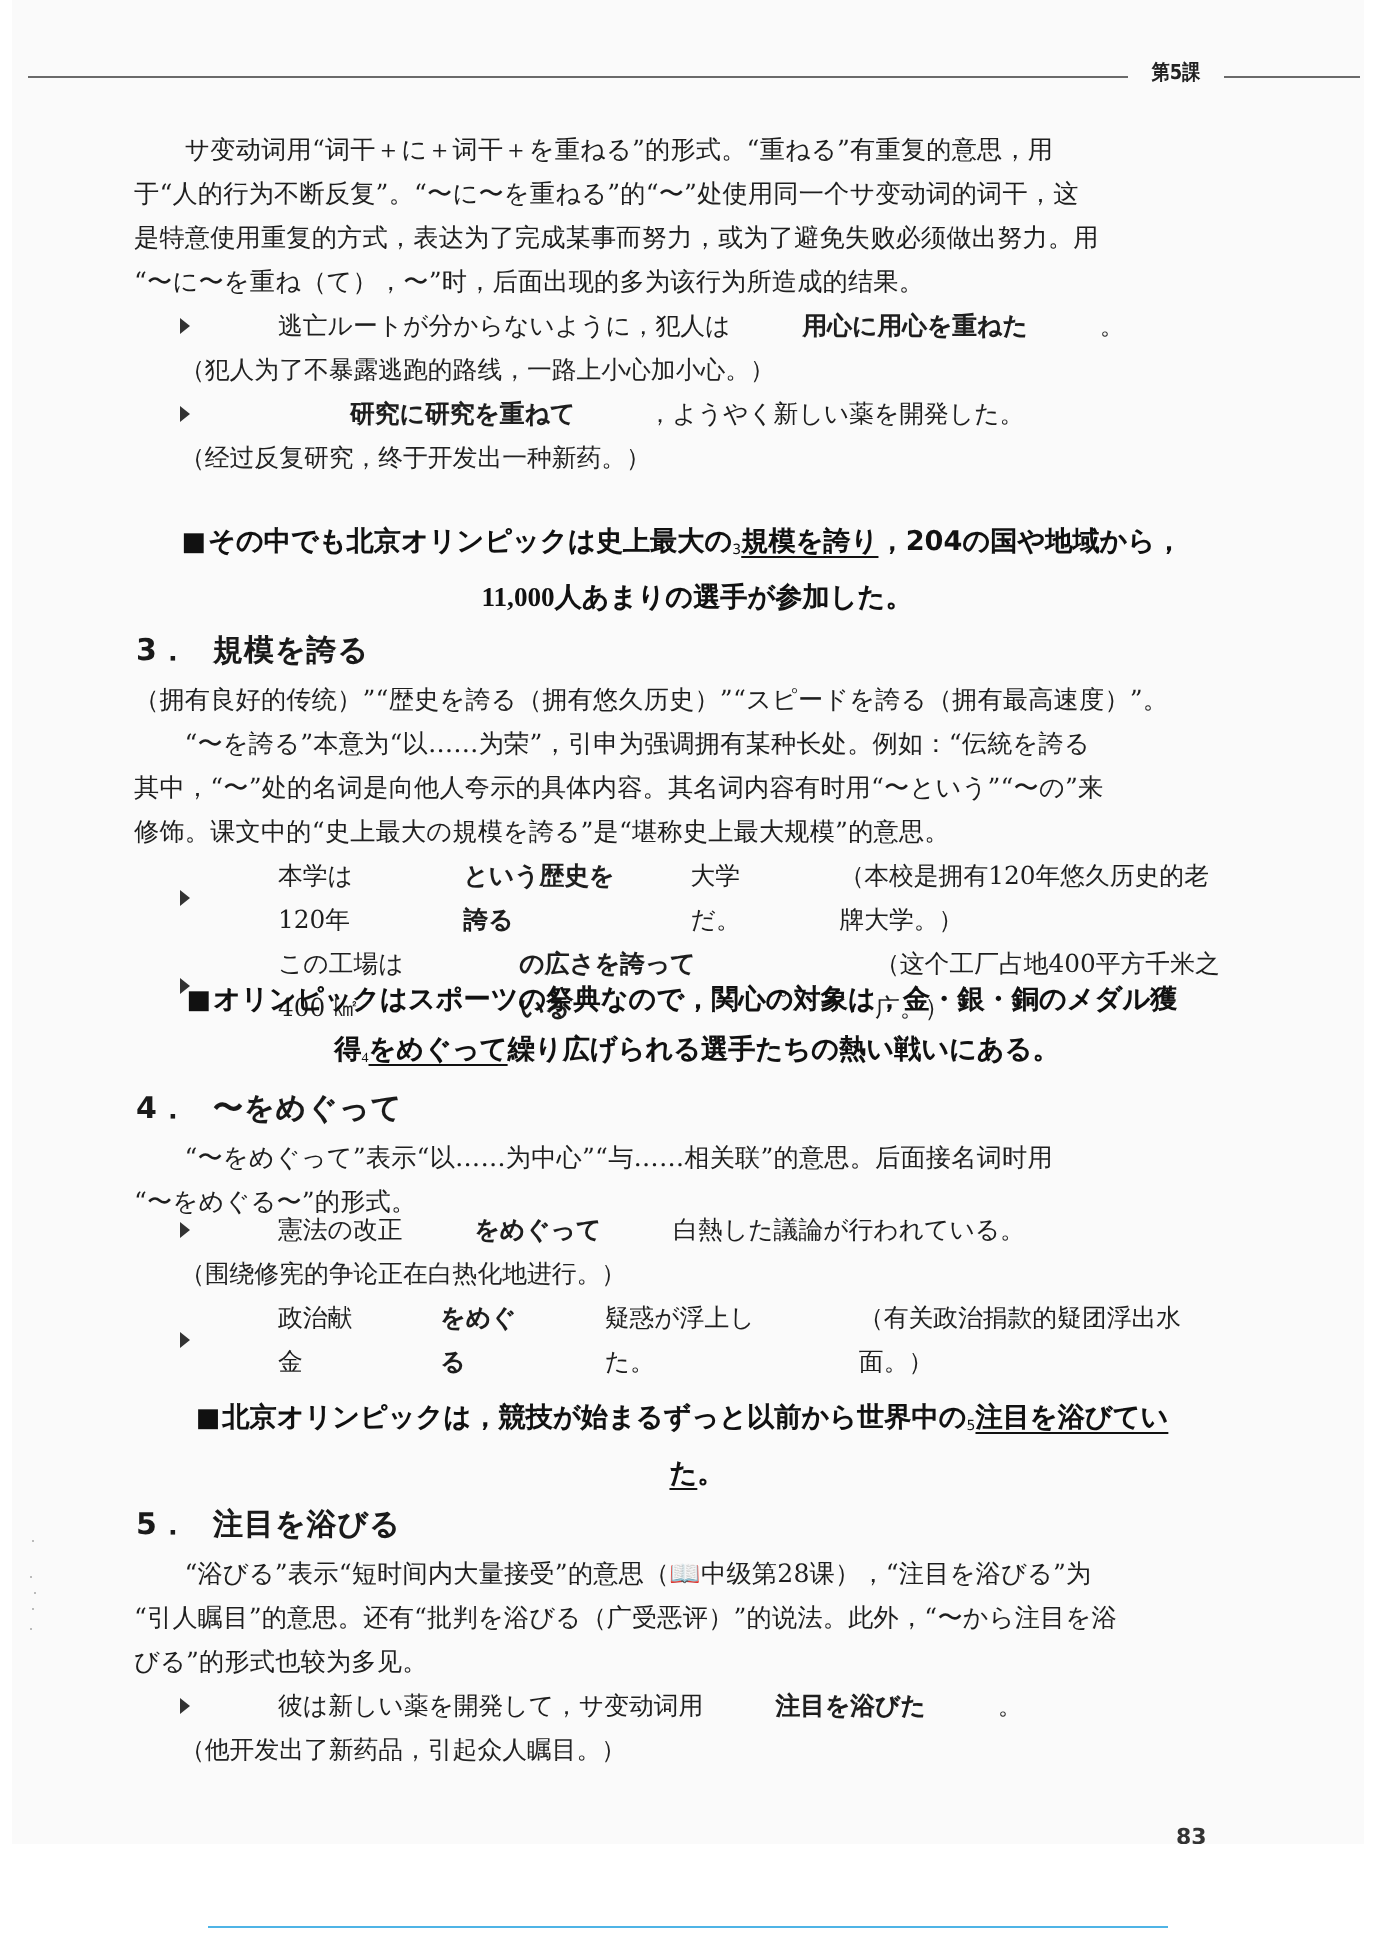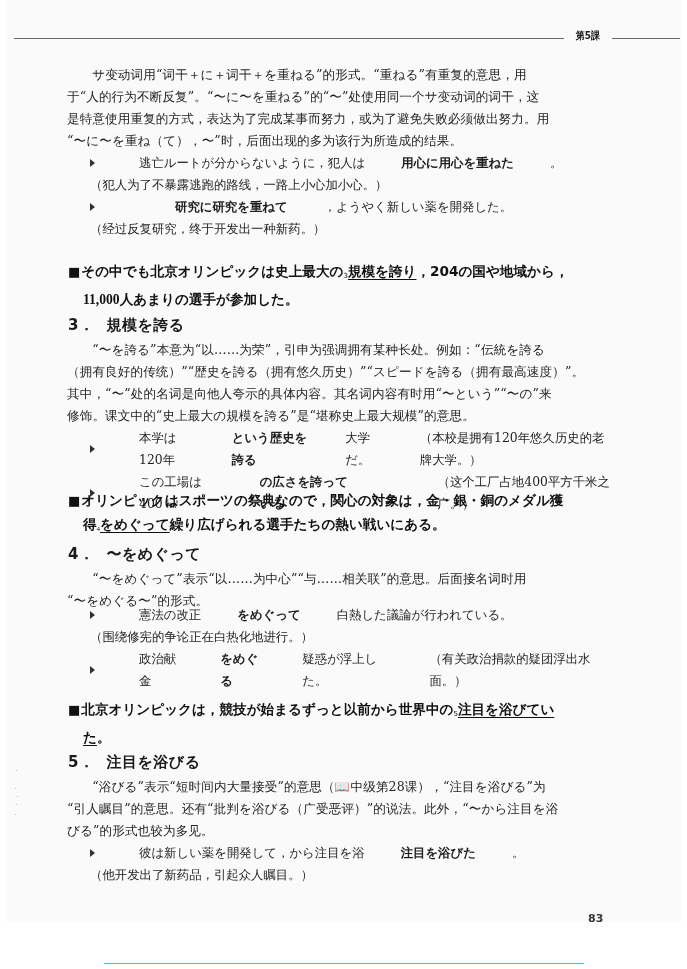--- a/index.html
+++ b/index.html
@@ -40,21 +40,21 @@
       border-top: 4px solid transparent; border-bottom: 4px solid transparent;
       border-left: 5px solid #333; margin-right: 8px;
     }
     .translation {
       text-align: left; padding-right: 6px; color: #222;
     }
     .b { font-weight: bold; font-family: "DejaVu Sans", "Liberation Sans", sans-serif; }
     .quote-block {
       position: absolute; left: 68px; width: 546px;
       font-family: "DejaVu Sans", "Liberation Sans", sans-serif;
-      font-weight: bold; font-size: 13.6px; line-height: 24px; color: #111;
+      font-weight: bold; font-size: 13.6px; line-height: 24px; color: #111; text-align: center;
     }
     .quote-block .cont { padding-left: 15px; font-family: Liberation Serif, serif; }
     .square { font-size: 13px; margin-right: 1px; }
     .u { text-decoration: underline; text-underline-offset: 3px; }
     .sub { font-size: 7px; vertical-align: -2px; font-weight: normal; }
     .heading {
       position: absolute; left: 68px;
       font-family: "DejaVu Sans", "Liberation Sans", sans-serif;
       font-size: 15px; font-weight: bold; color: #1a1a1a; letter-spacing: 0.5px;
     }
@@ -110,22 +110,22 @@
   <div>
     <span class="square">■</span><span>その中でも北京オリンピックは史上最大の</span><span class="sub">3</span><span class="u">規模を誇り</span><span>，204の国や地域から，</span>
   </div>
   <div class="cont">11,000人あまりの選手が参加した。</div>
 </div>
 
 <div class="heading" style="top:316px;">
   <span class="num">3．</span><span>規模を誇る</span>
 </div>
 <div class="body-text" style="top:339px;">
+  <p class="p">（拥有良好的传统）”“歴史を誇る（拥有悠久历史）”“スピードを誇る（拥有最高速度）”。</p>
   <p class="p indent">“〜を誇る”本意为“以……为荣”，引申为强调拥有某种长处。例如：“伝統を誇る</p>
-  <p class="p">（拥有良好的传统）”“歴史を誇る（拥有悠久历史）”“スピードを誇る（拥有最高速度）”。</p>
   <p class="p">其中，“〜”处的名词是向他人夸示的具体内容。其名词内容有时用“〜という”“〜の”来</p>
   <p class="p">修饰。课文中的“史上最大の規模を誇る”是“堪称史上最大规模”的意思。</p>
 </div>
 <div class="example" style="top:427px;">
   <div class="ex-line">
     <span class="tri"></span>
     <span>本学は120年</span>
       <span class="b">という歴史を誇る</span>
       <span>大学だ。</span>
       <span>（本校是拥有120年悠久历史的老牌大学。）</span>
@@ -185,21 +185,21 @@
   <span class="num">5．</span><span>注目を浴びる</span>
 </div>
 <div class="body-text" style="top:776px;">
   <p class="p indent">“浴びる”表示“短时间内大量接受”的意思（📖中级第28课），“注目を浴びる”为</p>
   <p class="p">“引人瞩目”的意思。还有“批判を浴びる（广受恶评）”的说法。此外，“〜から注目を浴</p>
   <p class="p">びる”的形式也较为多见。</p>
 </div>
 <div class="example" style="top:842px;">
   <div class="ex-line">
     <span class="tri"></span>
-    <span>彼は新しい薬を開発して，から注目を浴</span>
+    <span>彼は新しい薬を開発して，サ变动词用</span>
       <span class="b">注目を浴びた</span>
       <span>。</span>
   </div>
   <div class="translation">（他开发出了新药品，引起众人瞩目。）</div>
 </div>
 
 <div class="specks">
   <div class="speck" style="left:2px;top:0px;"></div>
   <div class="speck" style="left:1px;top:18px;"></div>
   <div class="speck" style="left:3px;top:26px;"></div>

